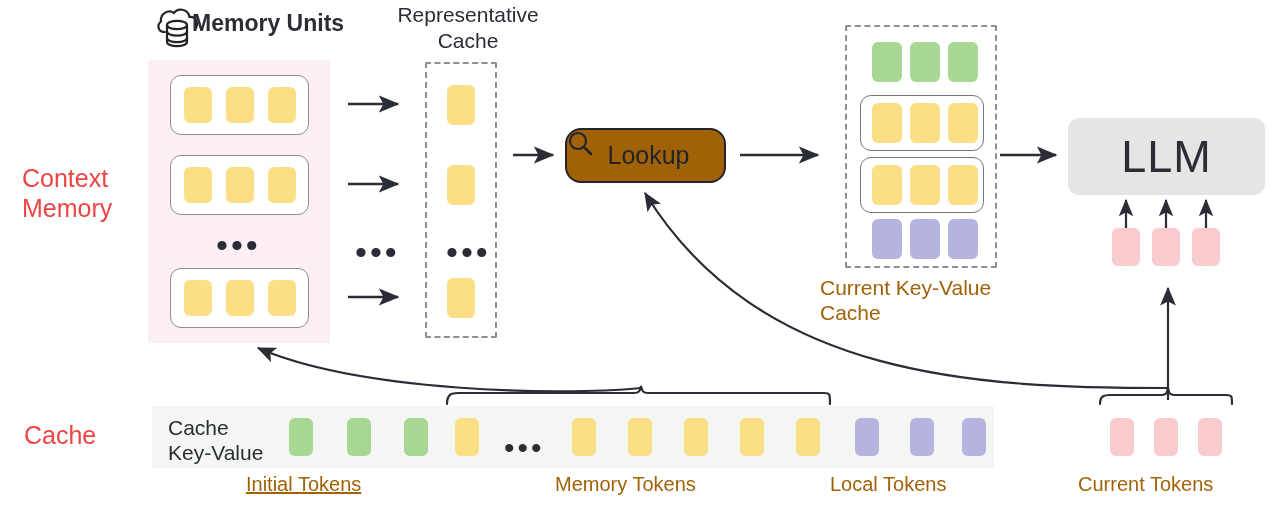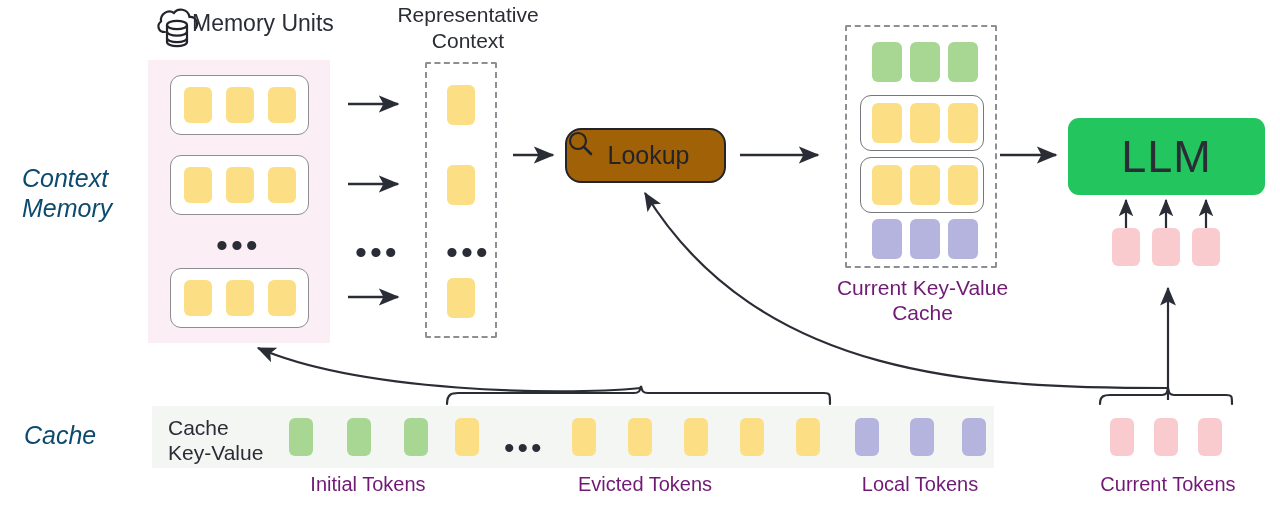--- a/index.html
+++ b/index.html
@@ -7,26 +7,26 @@
     width:1280px;height:509px;position:relative;overflow:hidden;
     font-family:"Liberation Sans", sans-serif;
     color:#262730;
   }
   .stage{position:absolute;left:0;top:0;width:1280px;height:509px;}
   .abs{position:absolute;}
 
   
   .label{
     position:absolute;
-    font-size:25px;line-height:30px;color:#0c4a6e;
-    white-space:pre-line;text-align:left;font-style:italic;
+    font-size:25px;line-height:30px;color:#ef4444;
+    white-space:pre-line;text-align:left;
   }
   .caption{
-    position:absolute;font-size:20px;line-height:25px;color:#701a75;
-    text-align:center;white-space:pre-line;
+    position:absolute;font-size:20px;line-height:25px;color:#a16207;
+    text-align:left;white-space:pre-line;
   }
   .title-c{
     position:absolute;font-size:21px;line-height:26px;color:#2b2d36;
     text-align:center;white-space:pre-line;
   }
 
   
   #ctx-panel{
     left:148px;top:60px;width:182px;height:283px;
     background:#fbeef5;
@@ -77,21 +77,21 @@
   
   .kv-box{
     position:absolute;left:860px;width:124px;height:56px;
     background:#ffffff;border:1.5px solid #76767d;border-radius:11px;
     box-sizing:border-box;
   }
 
   
   #llm-box{
     left:1068px;top:118px;width:197px;height:77px;
-    background:#22c55e;border-radius:11px;
+    background:#e5e5e5;border-radius:11px;
     display:flex;align-items:center;justify-content:center;
   }
   #llm-box .txt{font-size:45px;color:#2b2d36;letter-spacing:1px;}
 
   
   #inputs-band{
     left:152px;top:406px;width:842px;height:62px;background:#f4f6f4;
   }
 
   svg{position:absolute;left:0;top:0;overflow:visible;}
@@ -109,21 +109,21 @@
   <div class="abs" style="left:155px;top:5px;width:48px;height:46px;">
     <svg width="48" height="46" viewBox="0 0 48 46">
       <path d="M10 27 C3 27 1.5 20 6 16.5 C5 9 13 4 19 8 C22.5 2.5 33 3.5 34.5 12 C41 11.5 44.5 19 40 24" fill="none" stroke="#23242a" stroke-width="2.2" stroke-linecap="round"></path>
       <ellipse cx="22" cy="20" rx="10" ry="4.2" fill="none" stroke="#23242a" stroke-width="2.2"></ellipse>
       <path d="M12 20 L12 37 C12 39.4 16.5 41.2 22 41.2 C27.5 41.2 32 39.4 32 37 L32 20" fill="none" stroke="#23242a" stroke-width="2.2"></path>
       <path d="M12 26.5 C12 28.9 16.5 30.7 22 30.7 C27.5 30.7 32 28.9 32 26.5" fill="none" stroke="#23242a" stroke-width="2.2"></path>
       <path d="M12 33 C12 35.4 16.5 37.2 22 37.2 C27.5 37.2 32 35.4 32 33" fill="none" stroke="#23242a" stroke-width="2.2"></path>
     </svg>
   </div>
 
-  <div class="title-c" style="left:192px;top:10px;width:170px;text-align:left;font-size:23px;">Memory Units</div>
+  <div class="title-c" style="left:192px;top:10px;width:170px;text-align:left;font-size:23px;font-weight:bold;">Memory Units</div>
 
   <div class="abs" id="ctx-panel">
 
     <div class="mem-unit" style="top:15px;">
       <div class="tok tok-mem" style="left:13px;"></div>
       <div class="tok tok-mem" style="left:55px;"></div>
       <div class="tok tok-mem" style="left:97px;"></div>
     </div>
 
     <div class="mem-unit" style="top:95px;">
@@ -172,21 +172,21 @@
     <line x1="1168" y1="400" x2="1168" y2="288" stroke="#2b2d36" stroke-width="2.2" marker-end="url(#ah2)"></line>
 
     <path d="M447,404 C447,394 452,393 458,393 L634,393 C640,393 640,390 641,386
              C642,390 642,393 648,393 L824,393 C830,393 830,394 830,404" fill="none" stroke="#2b2d36" stroke-width="2.2" stroke-linecap="round"></path>
 
     <path d="M1100,404 C1100,396 1104,395 1110,395 L1162,395 C1167,395 1167,392 1168,388
              C1169,392 1169,395 1174,395 L1226,395 C1232,395 1232,396 1232,404" fill="none" stroke="#2b2d36" stroke-width="2.2" stroke-linecap="round"></path>
   </svg>
 
   <div class="title-c" style="left:378px;top:2px;width:180px;">Representative
-Context</div>
+Cache</div>
 
   <div class="dashed" style="left:425px;top:62px;width:72px;height:276px;"></div>
 
   <div class="tok tok-rep yellow" style="position:absolute;left:447px;top:85px;"></div>
   <div class="tok tok-rep yellow" style="position:absolute;left:447px;top:165px;"></div>
   <div class="dots" style="left:446px;top:247px;font-size:34px;">•••</div>
   <div class="tok tok-rep yellow" style="position:absolute;left:447px;top:278px;"></div>
 
   <div class="dots" style="left:355px;top:247px;font-size:34px;">•••</div>
 
@@ -251,18 +251,18 @@
   <div class="tok tok-in yellow" style="position:absolute;left:796px;top:418px;"></div>
 
   <div class="tok tok-in purple" style="position:absolute;left:855px;top:418px;"></div>
   <div class="tok tok-in purple" style="position:absolute;left:910px;top:418px;"></div>
   <div class="tok tok-in purple" style="position:absolute;left:962px;top:418px;"></div>
 
   <div class="tok tok-in pink" style="position:absolute;left:1110px;top:418px;"></div>
   <div class="tok tok-in pink" style="position:absolute;left:1154px;top:418px;"></div>
   <div class="tok tok-in pink" style="position:absolute;left:1198px;top:418px;"></div>
 
-  <div class="caption" style="left:278px;top:472px;width:180px;">Initial Tokens</div>
-  <div class="caption" style="left:555px;top:472px;width:180px;">Evicted Tokens</div>
+  <div class="caption" style="left:246px;top:472px;width:180px;text-decoration:underline;">Initial Tokens</div>
+  <div class="caption" style="left:555px;top:472px;width:180px;">Memory Tokens</div>
   <div class="caption" style="left:1078px;top:472px;width:180px;">Current Tokens</div>
   <div class="caption" style="left:830px;top:472px;width:180px;">Local Tokens</div>
 
 </div>
 
 </body></html>

